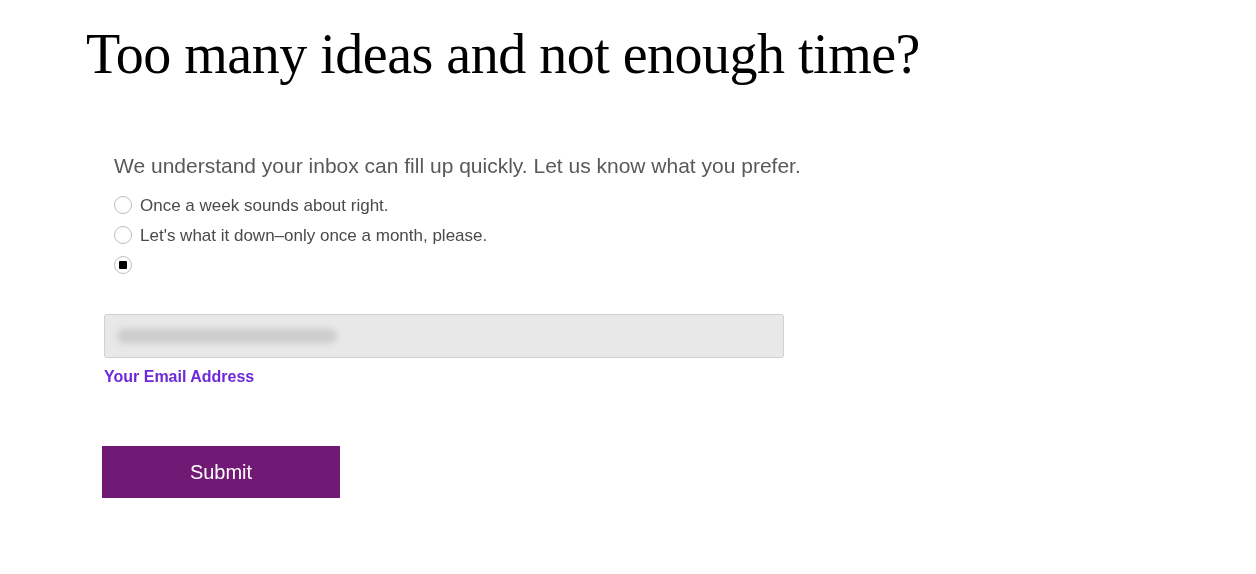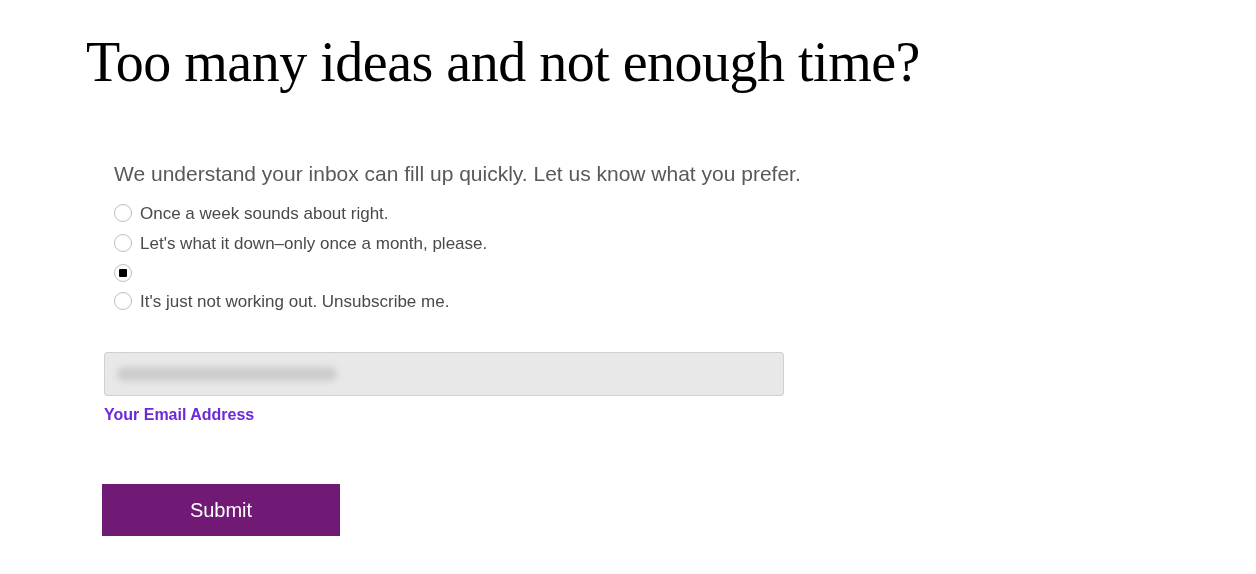--- a/index.html
+++ b/index.html
@@ -11,21 +11,21 @@
       font-family: Arial, Helvetica, sans-serif;
       background: #ffffff;
       width: 1256px;
       height: 574px;
     }
     .page-title {
       font-family: Georgia, 'Times New Roman', serif;
       font-size: 56px;
       font-weight: 500;
       color: #000000;
-      padding: 30px 0 0 86px;
+      padding: 22px 0 0 86px;
       letter-spacing: -0.5px;
     }
     .content {
       padding: 68px 4px 0 114px;
     }
     .prompt-text {
       font-size: 21px;
       color: #595959;
       margin-bottom: 18px;
     }
@@ -113,24 +113,20 @@
       <span class="radio-circle"></span>
       <span class="radio-label">Once a week sounds about right.</span>
     </div>
     <div class="radio-option">
       <span class="radio-circle"></span>
       <span class="radio-label">Let's what it down–only once a month, please.</span>
     </div>
     <div class="radio-option selected">
       <span class="radio-circle"></span>
     </div>
-    <div class="radio-option">
-      <span class="radio-circle"></span>
-      <span class="radio-label">It's just not working out. Unsubscribe me.</span>
-    </div>
   </div>
 
   <div class="email-field">
     <div class="email-blur"></div>
   </div>
   <div class="email-label">Your Email Address</div>
 
   <button class="submit-button">Submit</button>
 </div>
 

